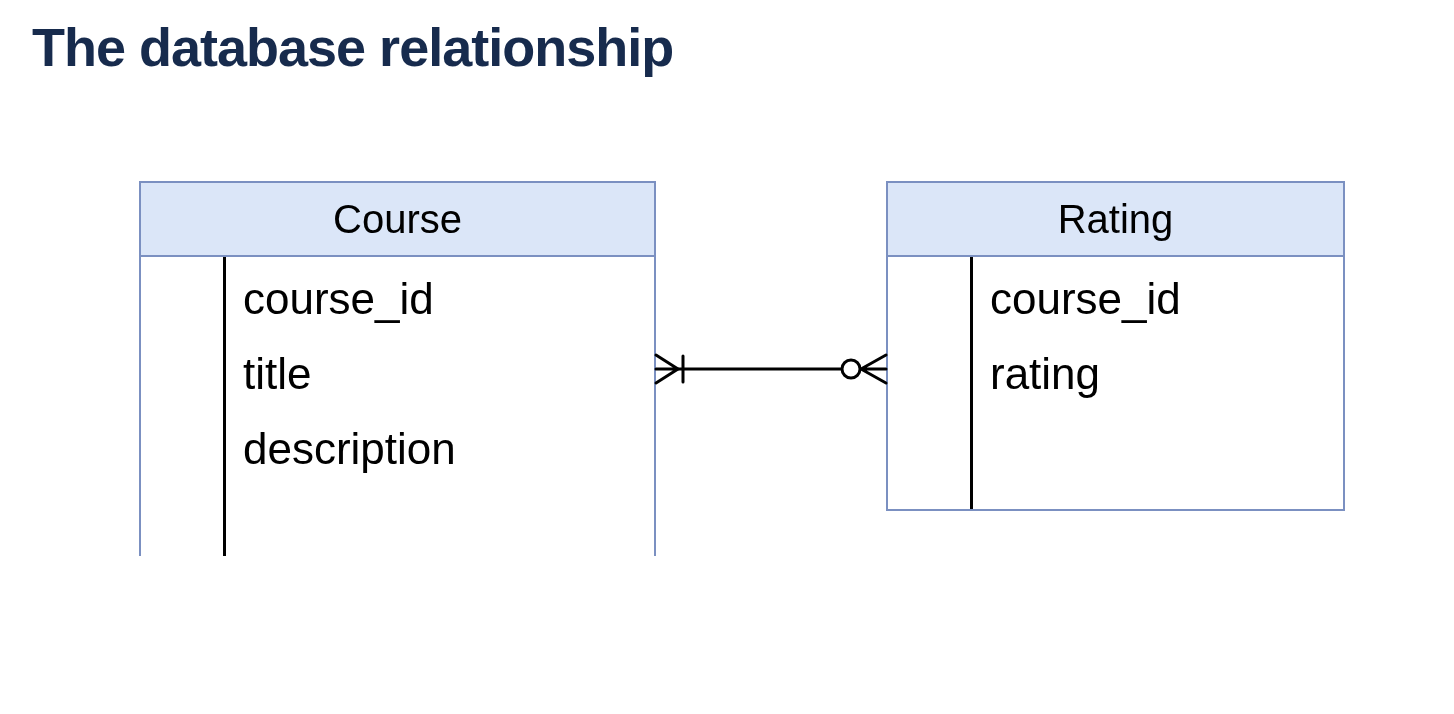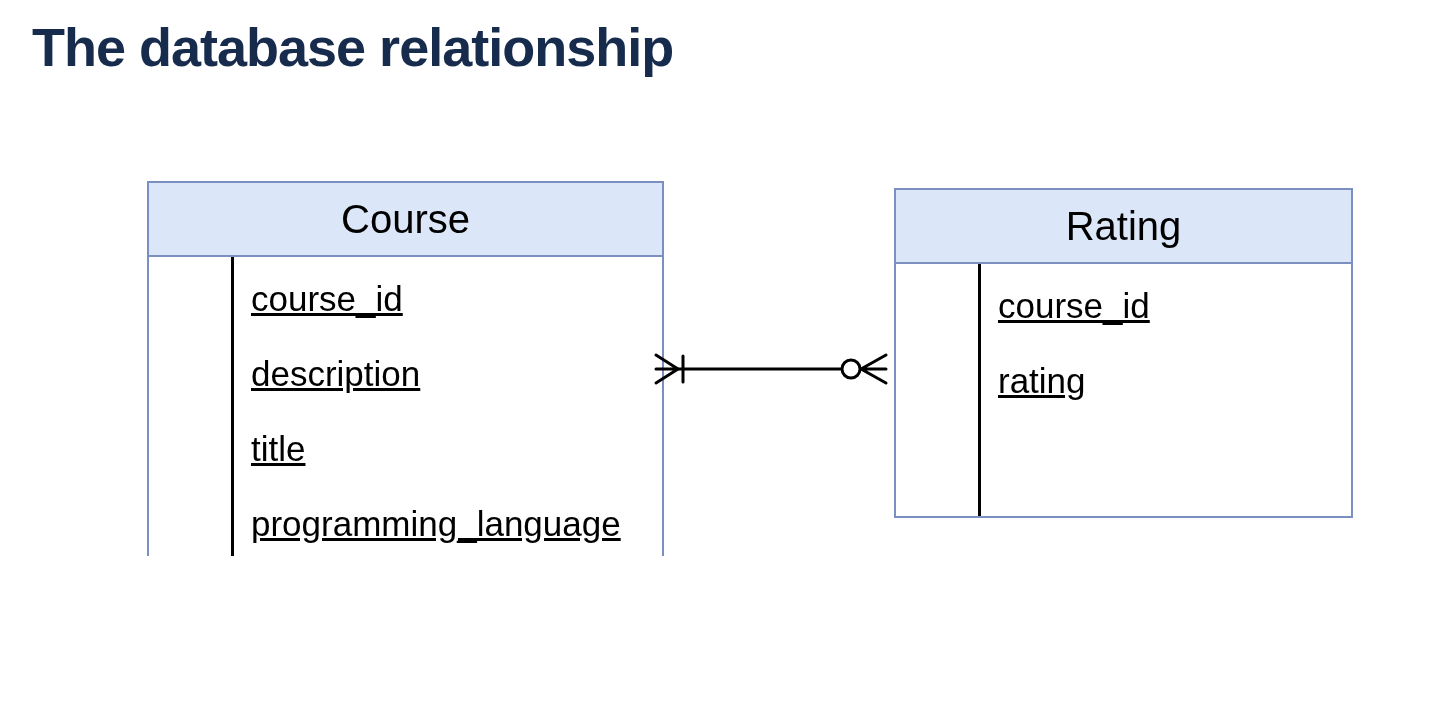--- a/index.html
+++ b/index.html
@@ -22,24 +22,23 @@
     color: var(--heading-color, #172b4d);
     line-height: 1.1;
     white-space: nowrap;
   }
   .entity {
     position: absolute;
     display: flex;
     flex-direction: column;
     border: 2.5px solid var(--entity-border, #7b90c1);
     background: #ffffff;
-    margin-left: 8px;
   }
   .entity-course { left: 139px; top: 181px; width: 517px; height: 402px; }
-  .entity-rating { left: 886px; top: 188px; width: 459px; height: 330px; }
+  .entity-rating { left: 886px; top: 181px; width: 459px; height: 330px; }
   .entity-header {
     height: 74px;
     flex: 0 0 74px;
     background: var(--entity-header-fill, #dbe6f8);
     border-bottom: 2.5px solid var(--entity-border, #7b90c1);
     display: flex;
     align-items: center;
     justify-content: center;
     font-size: 40px;
     color: #000000;
@@ -57,24 +56,23 @@
     background: #000000;
   }
   .field-list {
     list-style: none;
     padding: 4px 0 0 102px;
   }
   .field-list li {
     height: 75px;
     display: flex;
     align-items: center;
-    font-size: 35px;
+    font-size: 44px;
     color: #000000;
     white-space: nowrap;
-    text-decoration: underline;
   }
   .connector {
     position: absolute;
     left: 646px;
     top: 339px;
     width: 250px;
     height: 60px;
   }
 </style>
 </head>
@@ -83,23 +81,22 @@
 <div class="canvas" style="--page-bg: #ffffff; --heading-color: #172b4d; --entity-border: #7b90c1; --entity-header-fill: #dbe6f8;">
 
   <h1 class="page-title">The database relationship</h1>
 
   <div class="entity entity-course">
     <div class="entity-header">Course</div>
     <div class="entity-body">
       <div class="key-divider"></div>
       <ul class="field-list">
         <li>course_id</li>
+        <li>title</li>
         <li>description</li>
-        <li>title</li>
-        <li>programming_language</li>
       </ul>
     </div>
   </div>
 
   <div class="entity entity-rating">
     <div class="entity-header">Rating</div>
     <div class="entity-body">
       <div class="key-divider"></div>
       <ul class="field-list">
         <li>course_id</li>

